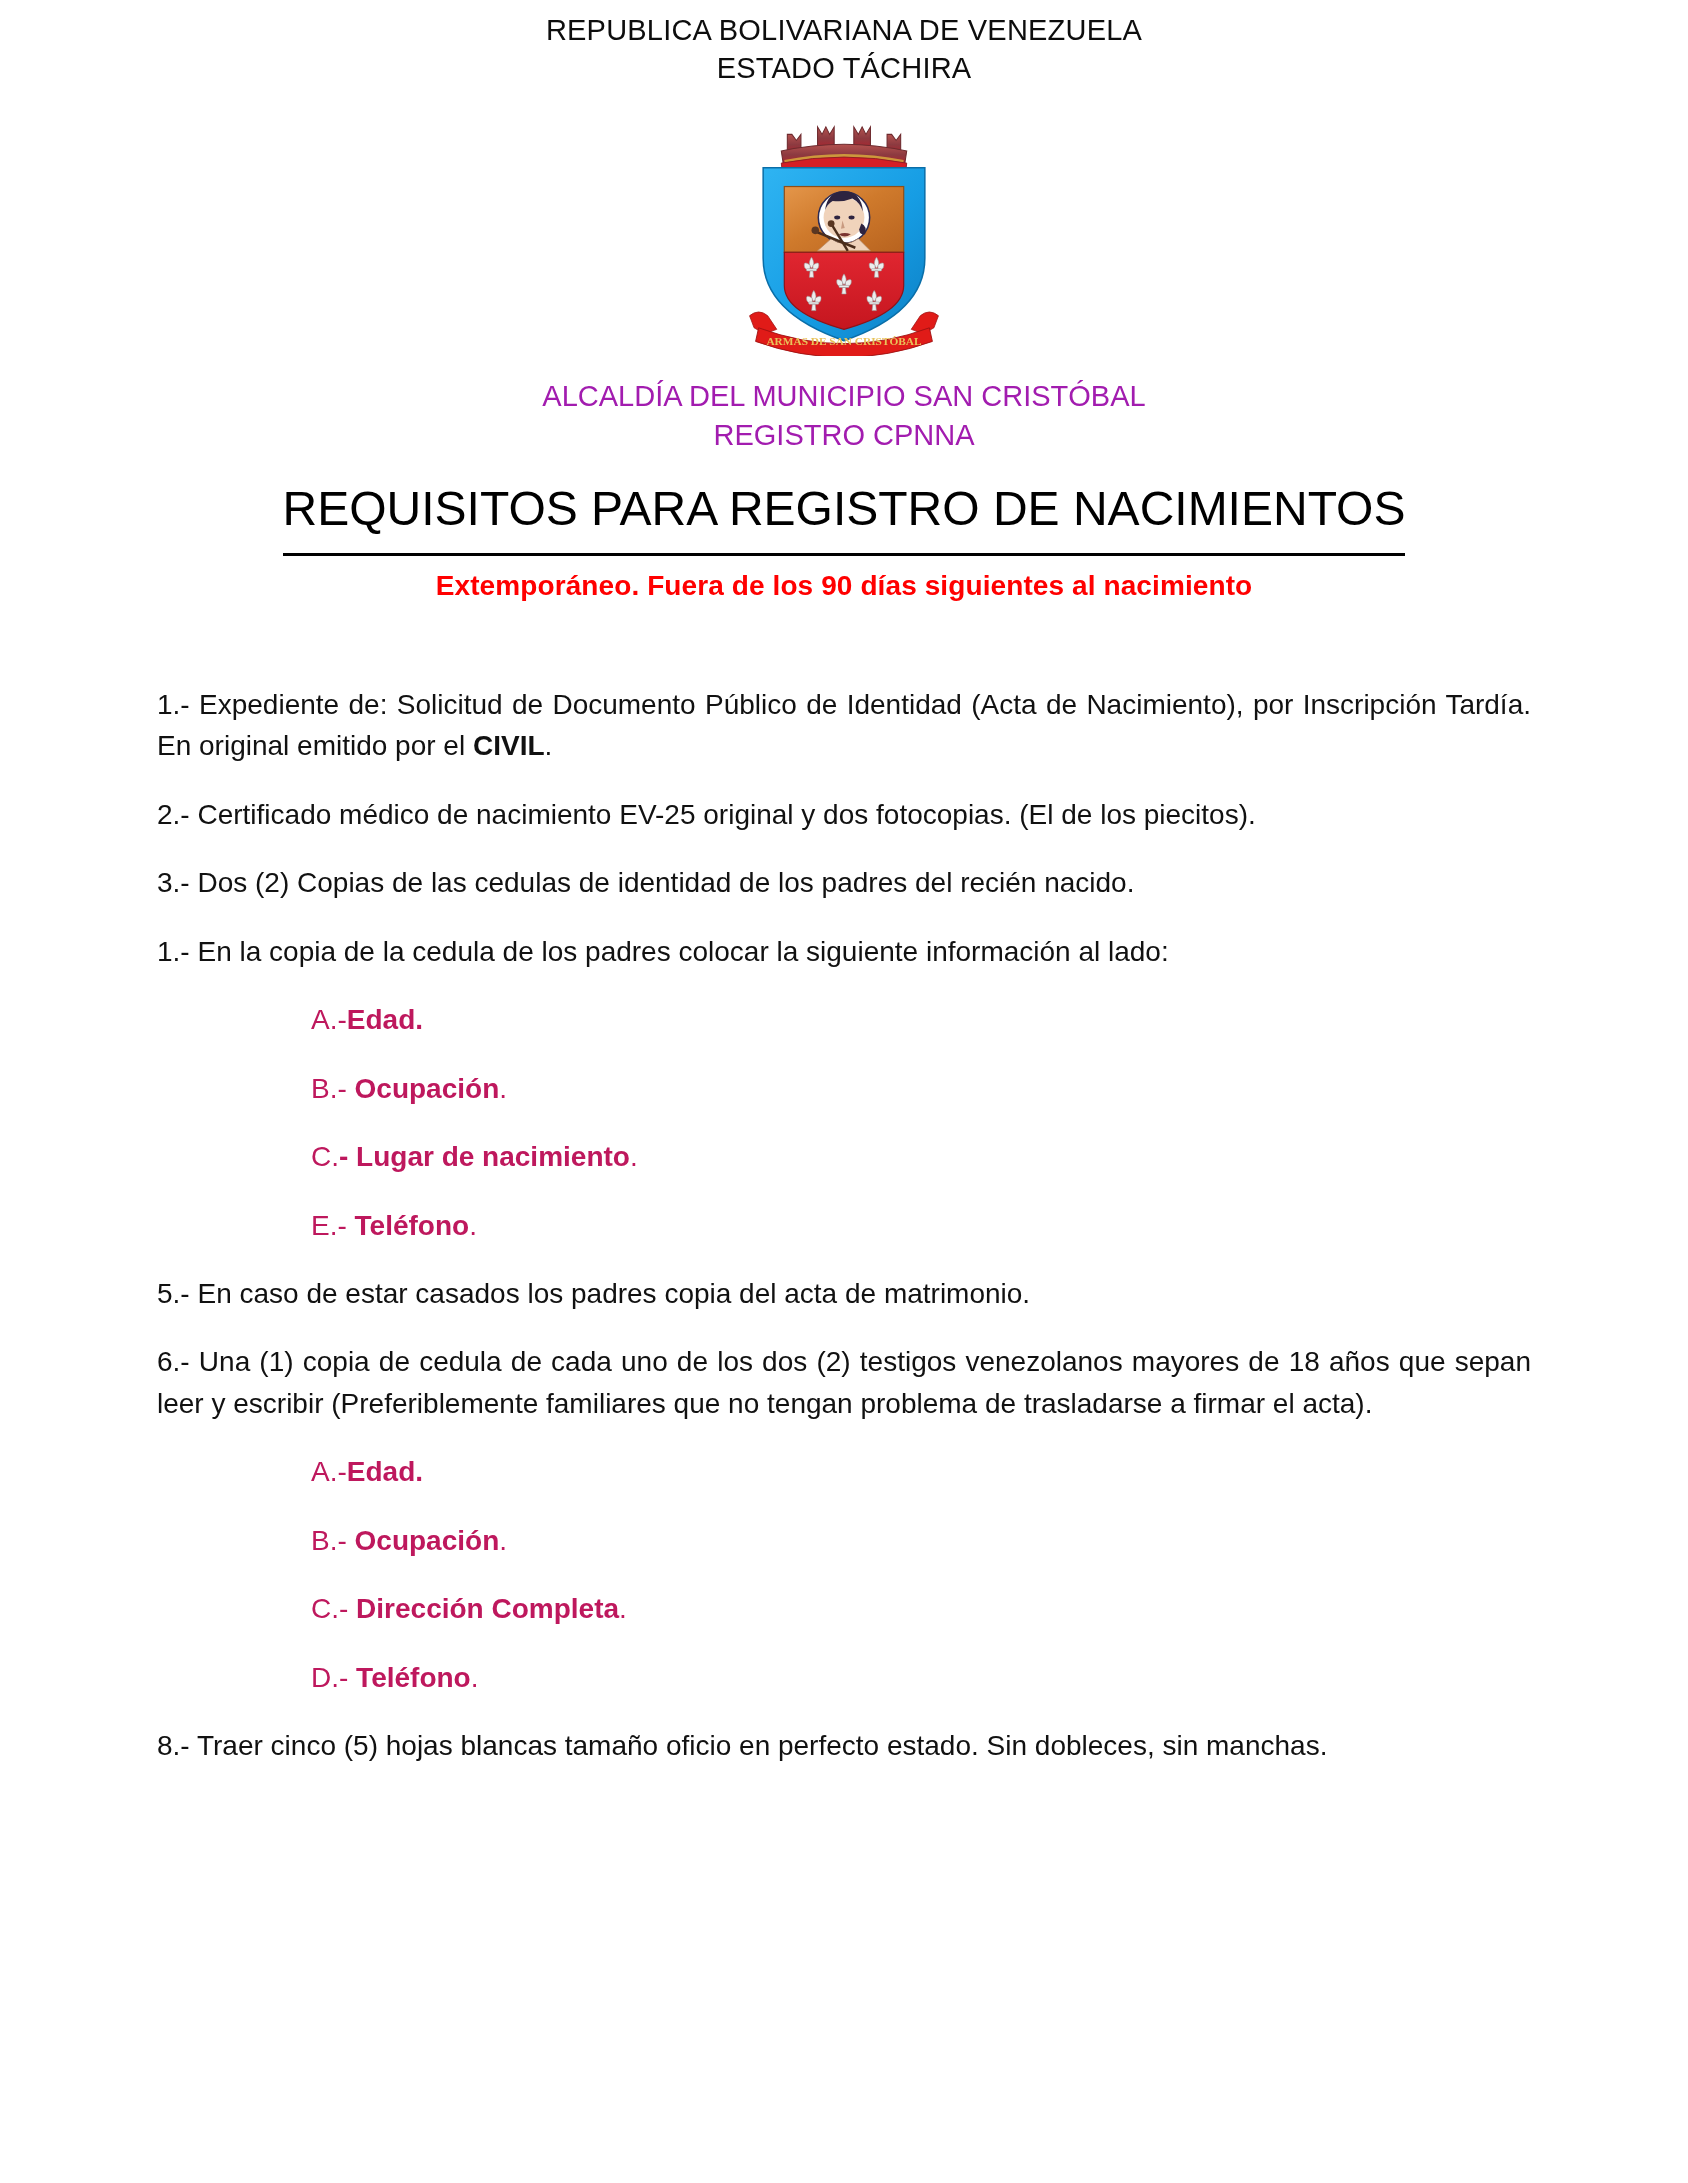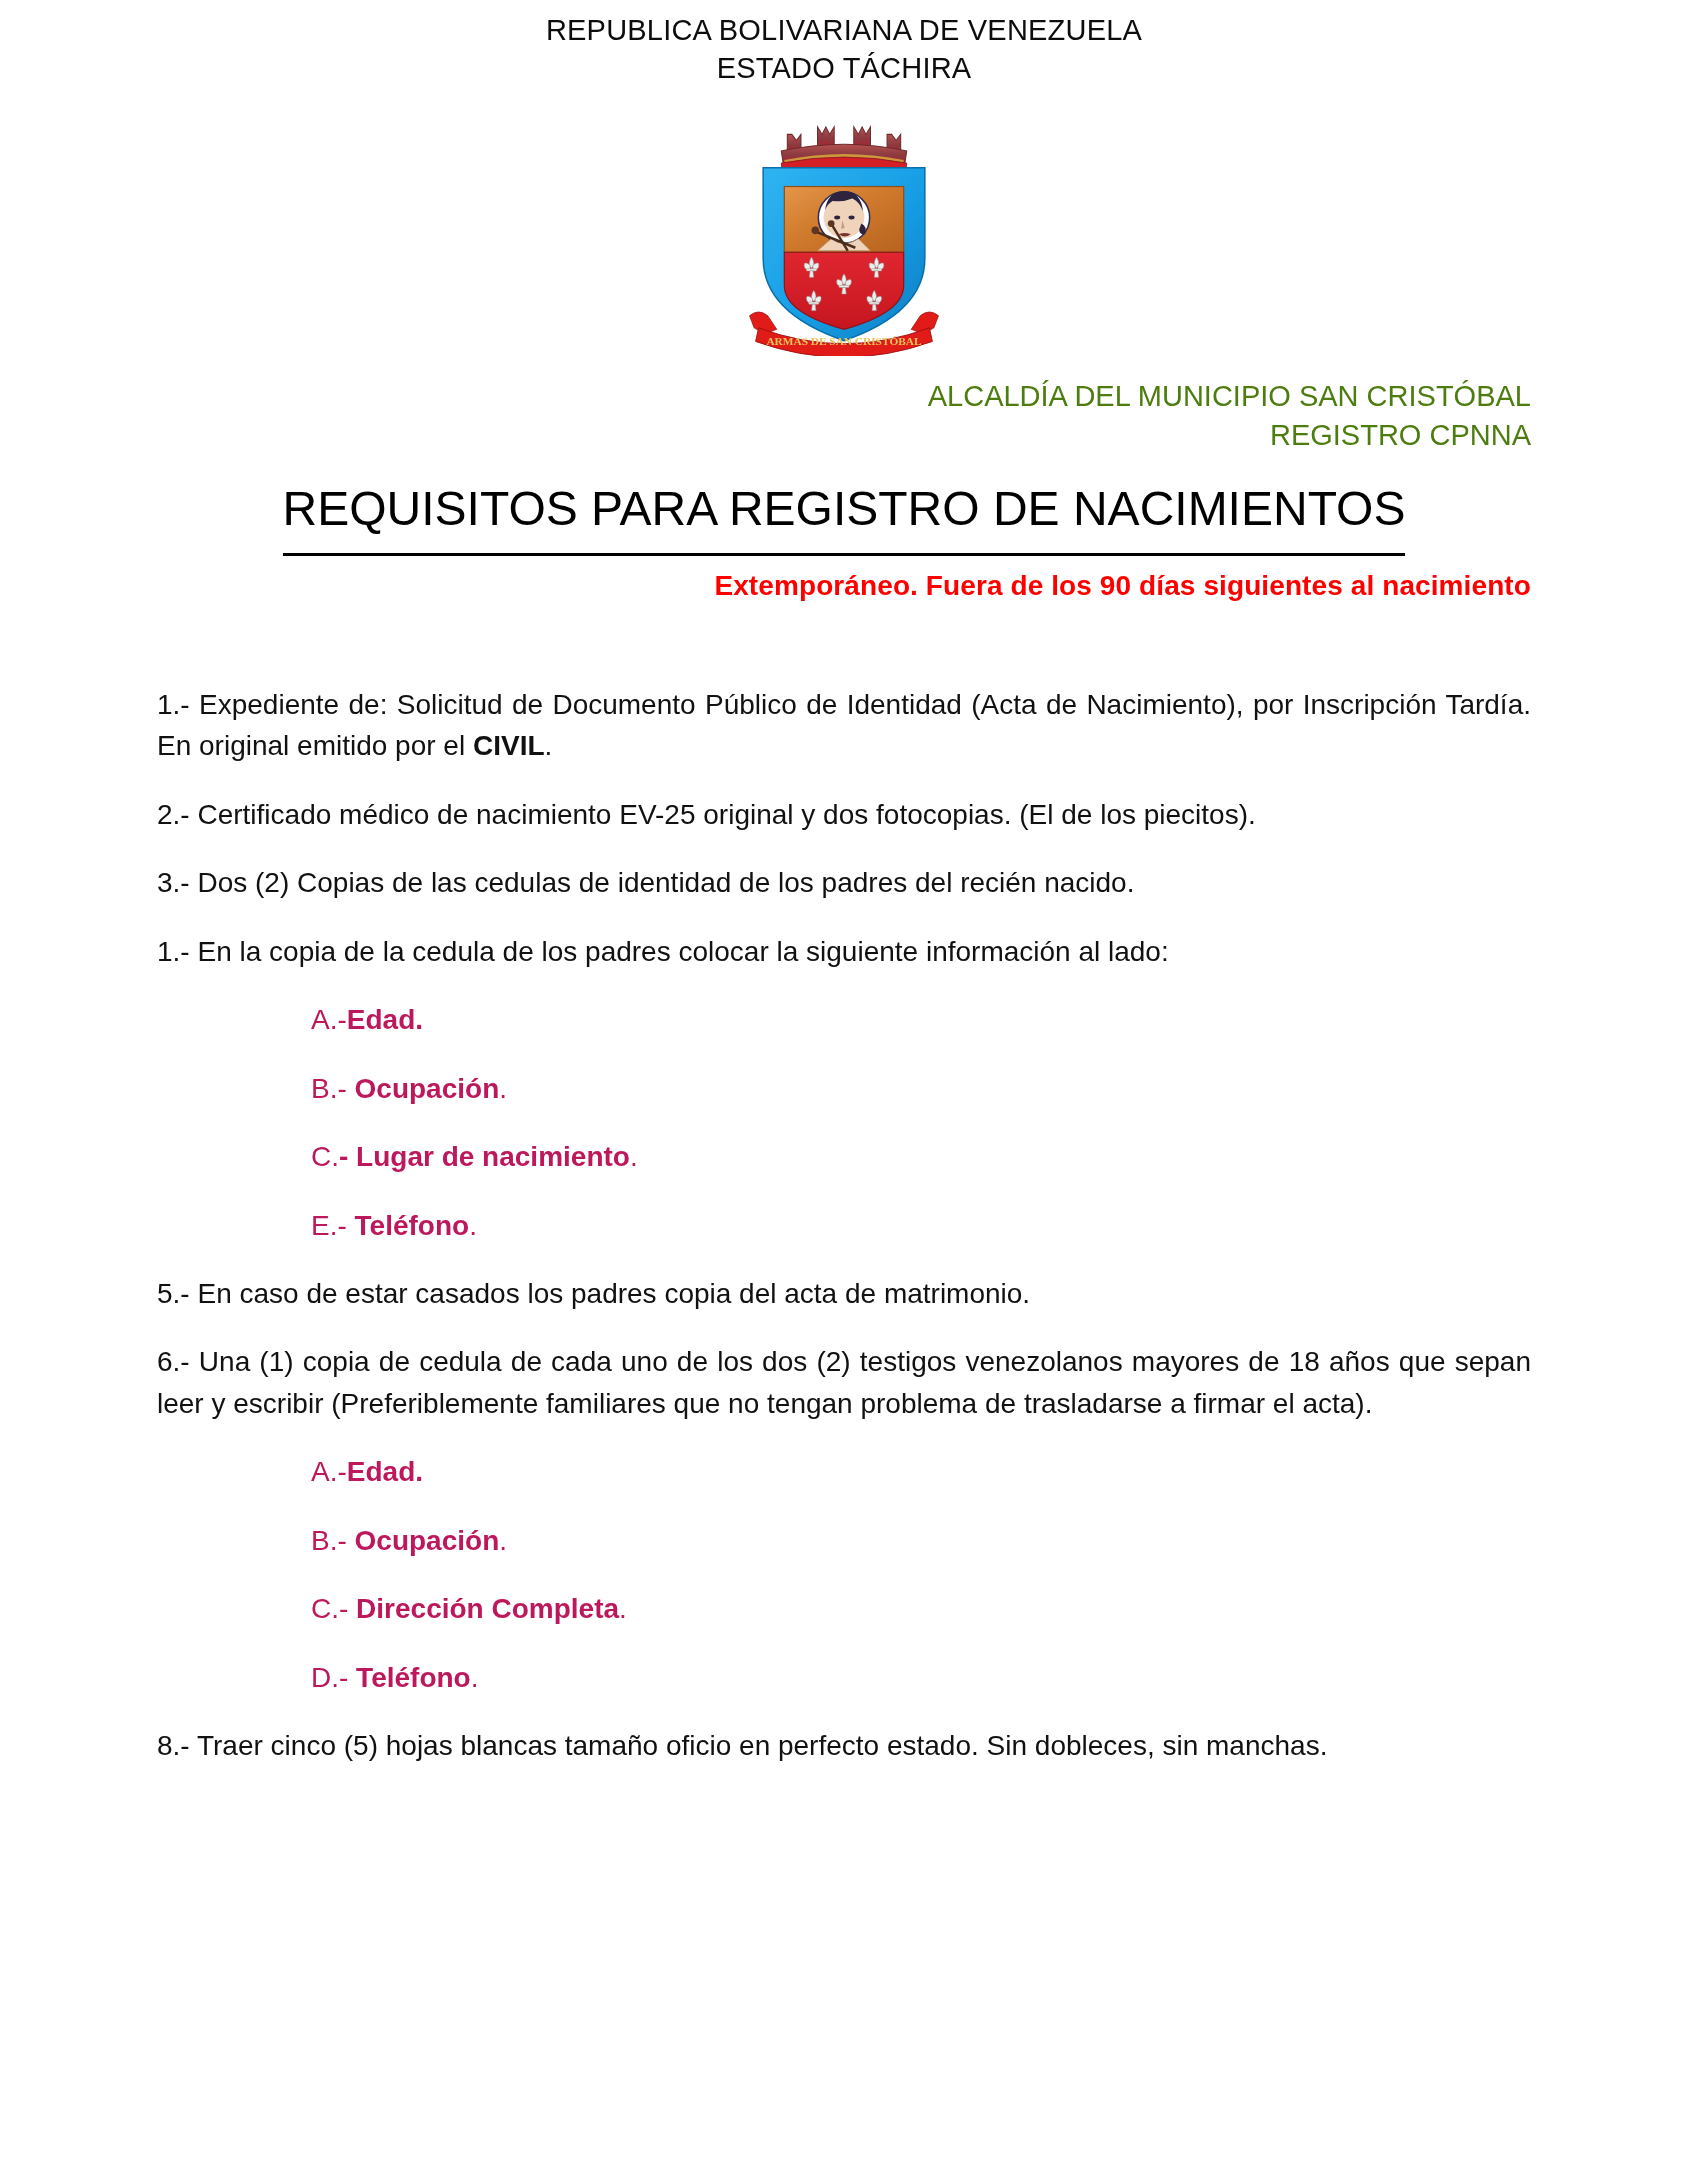--- a/index.html
+++ b/index.html
@@ -50,41 +50,40 @@
     display: block;
   }
 
   
   .sub-header {
     text-align: center;
   }
   .sub-line {
     font-size: 29px;
     line-height: 1.33;
-    color: #4d7c0f;
-    text-align: right;
+    color: #a21caf;
   }
 
   
   .main-title {
     text-align: center;
     font-size: 48px;
     line-height: 1.18;
     margin-top: 27px;
     font-weight: 400;
     color: #000;
   }
   .main-title span.u {
     border-bottom: 3px solid #000;
     padding-bottom: 18px;
   }
 
   
   .sub-title {
-    text-align: right;
+    text-align: center;
     font-size: 28px;
     font-weight: bold;
     margin-top: 27px;
     letter-spacing: 0.1px;
   }
 
   
   .body-block {
     margin-top: 82px;
   }

